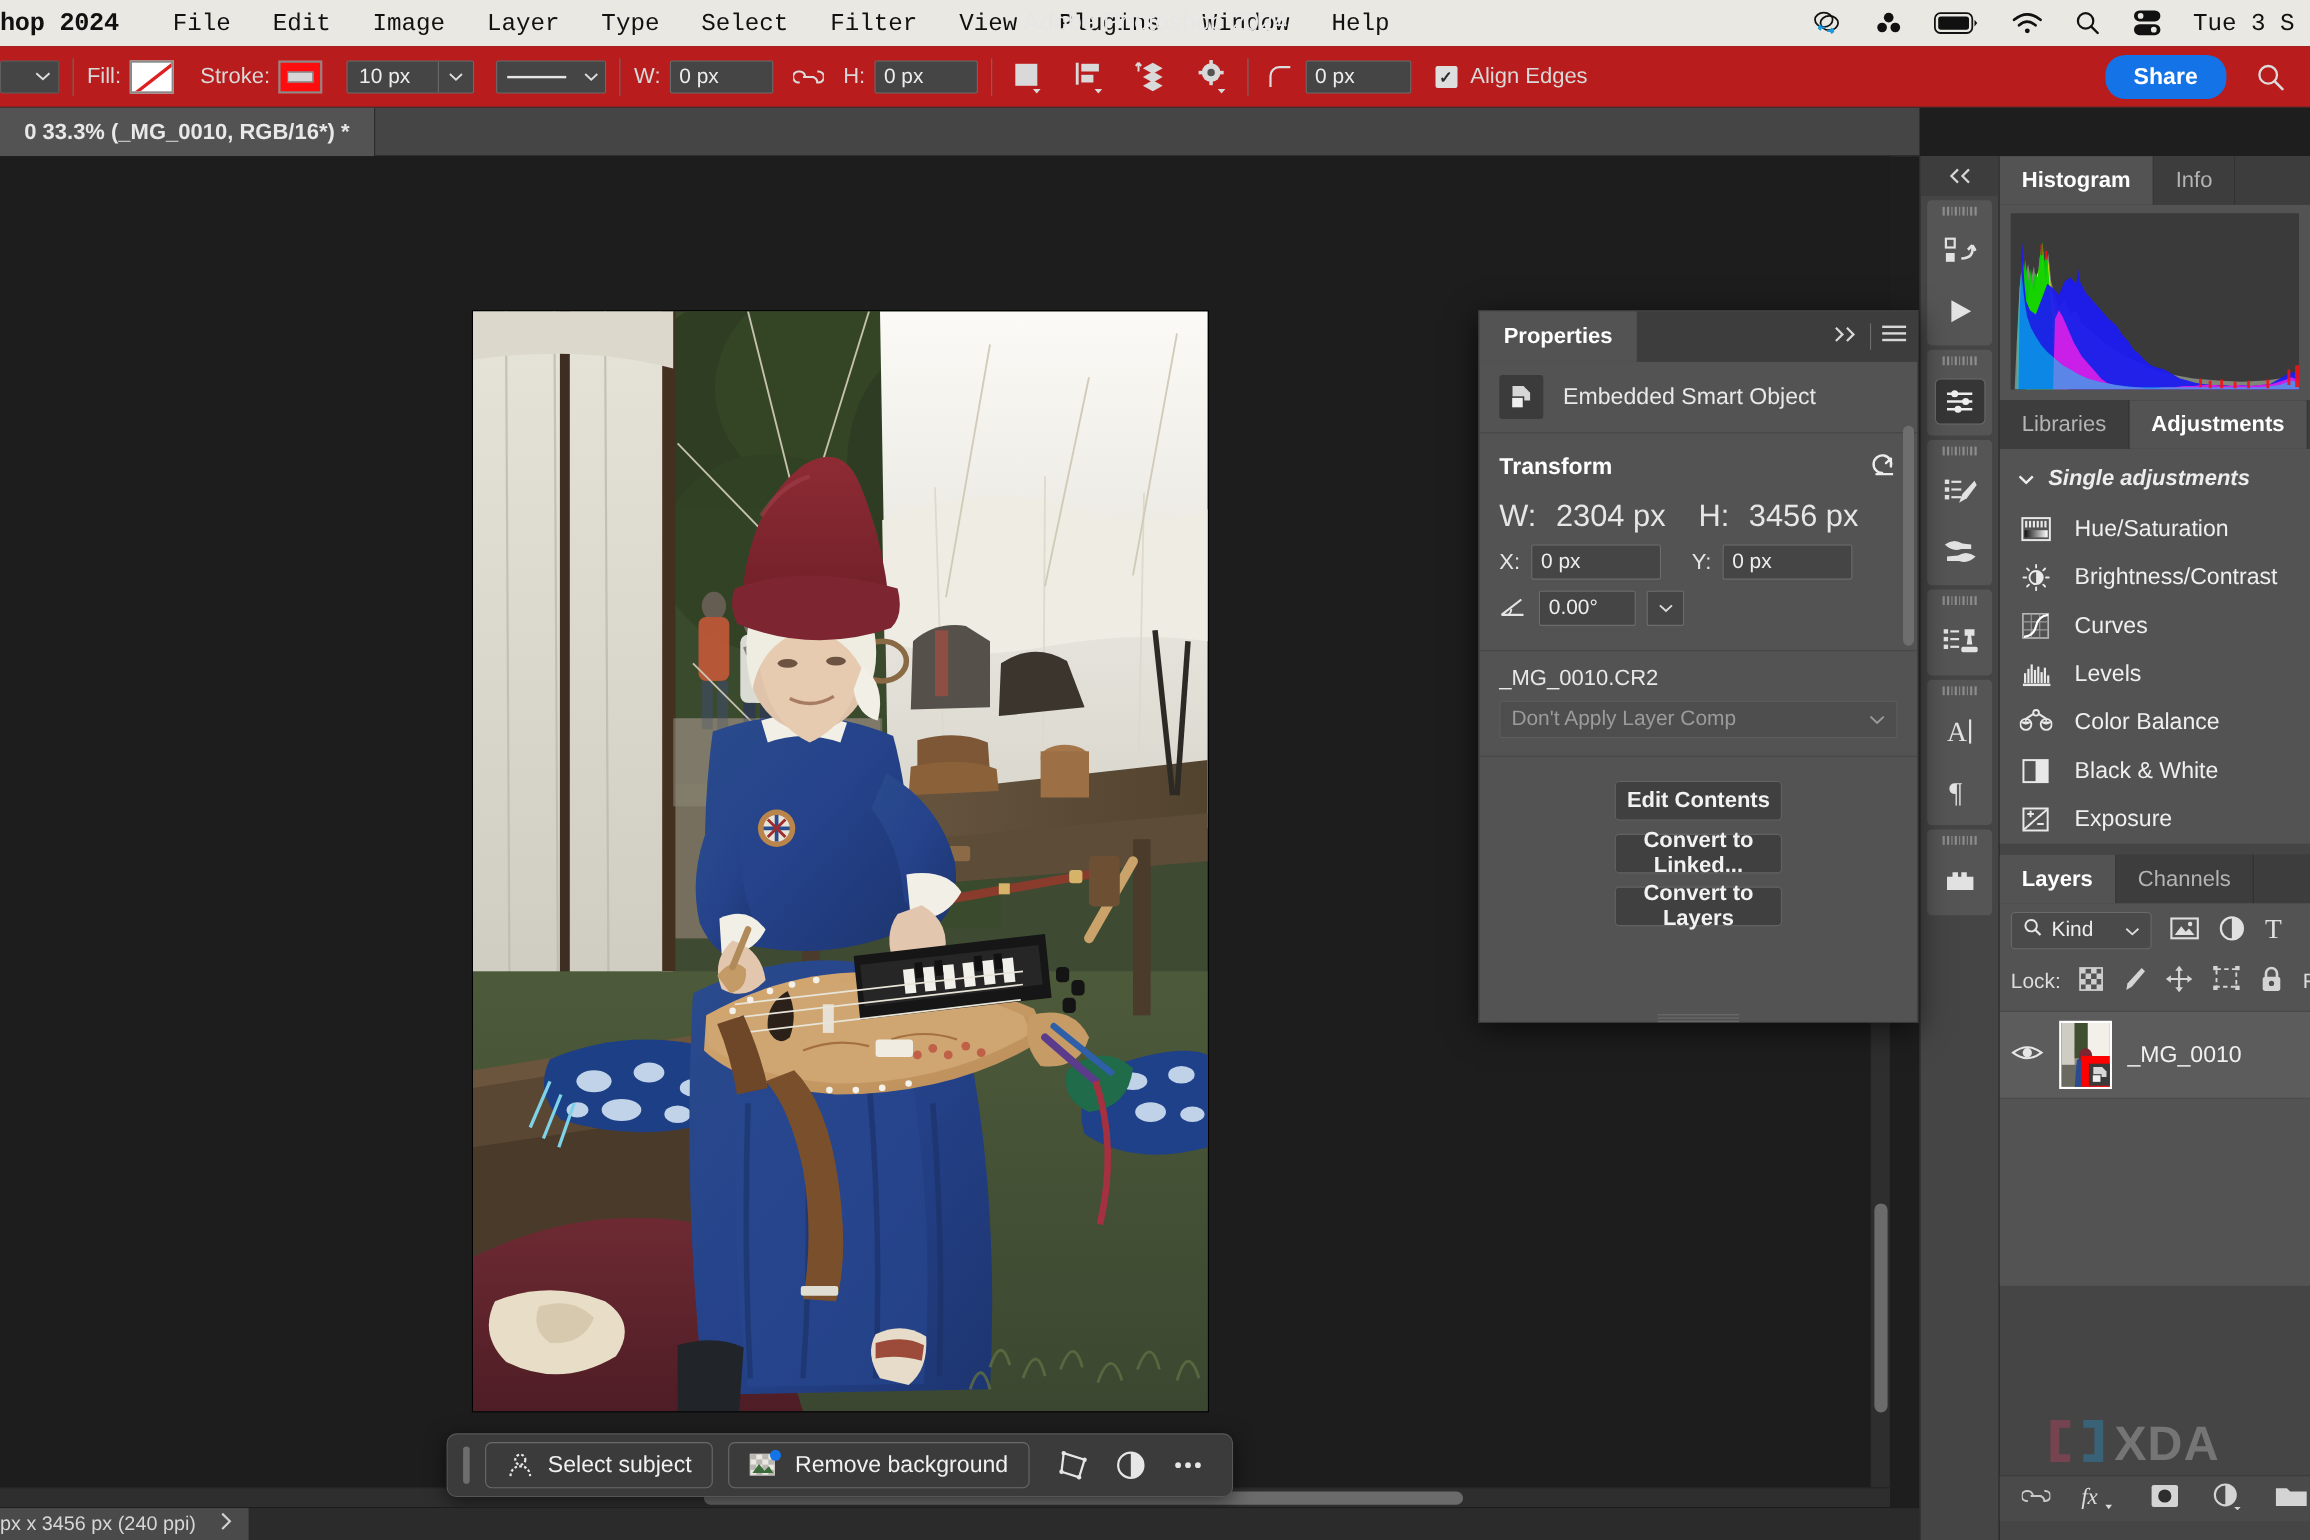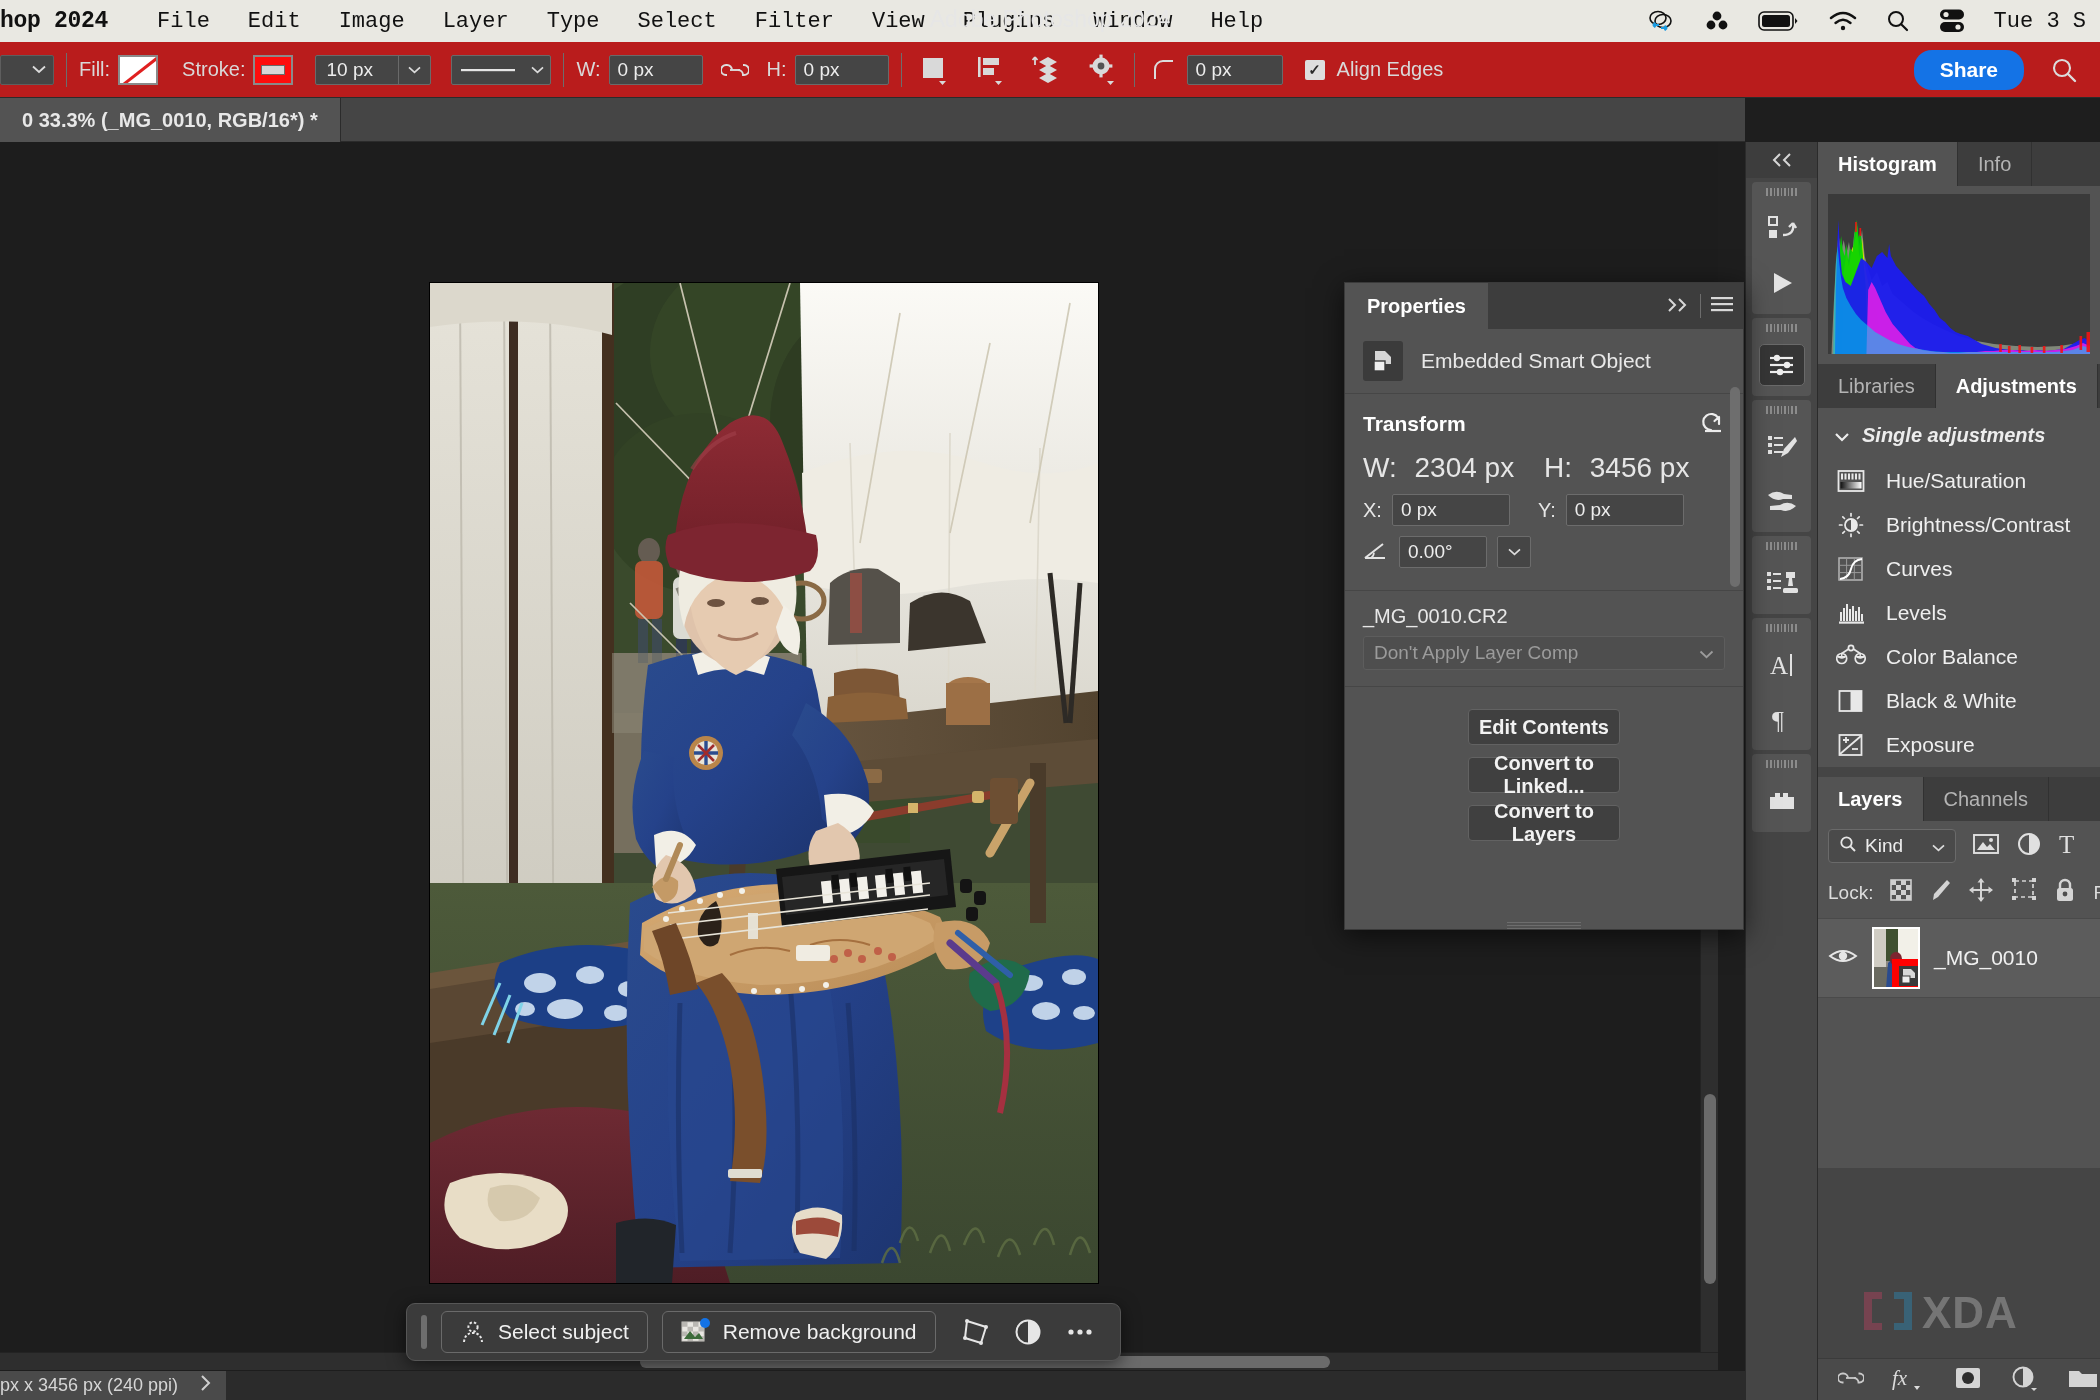--- a/index.html
+++ b/index.html
@@ -218,21 +218,21 @@
   .layer-thumb {
     width: 48px; height: 62px; background: #7a7a78; border: 2px solid #fff; position: relative; overflow:hidden;
   }
   .so-badge {
     position: absolute; right: -8px; bottom: -6px; width: 34px; height: 34px;
     background: #ff0000; display: flex; align-items: center; justify-content: center;
   }
   .layer-name { color: #f0f0f0; font-size: 21px; }
   .layers-empty { background: #535353; height: 170px; }
   .layer-bottombar {
-    position: absolute; left: 0; right: 0; bottom: 0; height: 42px;
+    position: absolute; left: 0; right: 0; bottom: 17px; height: 42px;
     background: #4a4a4a; display: flex; align-items: center; gap: 28px; padding: 0 20px;
     border-top: 1px solid #3b3b3b; color: #cfcfcf;
   }
   .xda {
     position: absolute; right: 14px; bottom: 56px; opacity: 0.5;
   }
 
   
   .propwin {
     position: absolute; left: 1344px; top: 282px; width: 400px; height: 648px;

